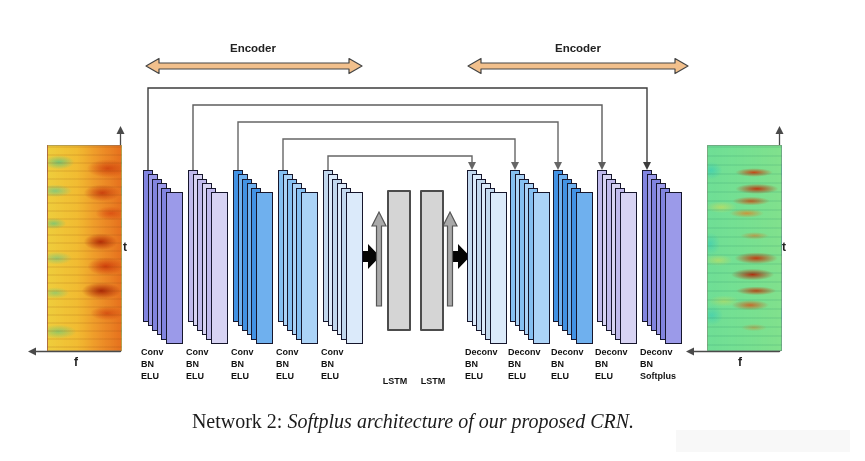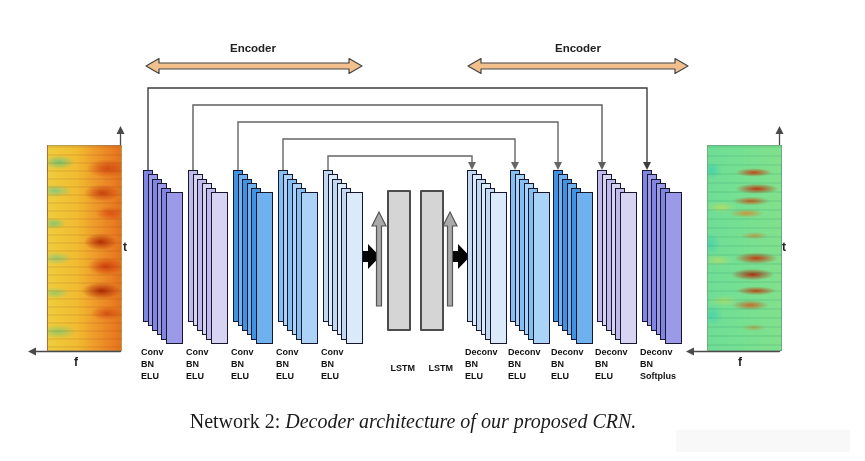--- a/index.html
+++ b/index.html
@@ -75,21 +75,21 @@
   #ds1{left:467px;} #ds2{left:510px;} #ds3{left:553px;} #ds4{left:597px;} #ds5{left:642px;}
 
   
   .lstm-slab{position:absolute;top:190px;width:20px;height:137px;background:#d5d5d5;
              border:2px solid #4c4c4c;border-radius:1px;}
   #lstm1{left:387px;} #lstm2{left:420px;}
 
   
   .blk-label{position:absolute;top:346px;width:46px;
              font:bold 9px/12px "Liberation Sans",sans-serif;color:#111;}
-  .lstm-label{position:absolute;top:363px;width:40px;text-align:right;
+  .lstm-label{position:absolute;top:376px;width:40px;text-align:center;
               font:bold 9px "Liberation Sans",sans-serif;color:#111;}
 
   
   .caption{position:absolute;top:410px;left:0;width:826px;text-align:center;
            font:20px "Liberation Serif",serif;color:#1b1b1b;}
   .caption .body{font-style:italic;}
 
   
   .artifact{position:absolute;left:676px;top:430px;width:174px;height:22px;background:#f8f8f8;}
 </style>
@@ -299,17 +299,17 @@
       <div>ELU</div>
   </div>
   <div class="blk-label" style="left:640px;">
     <div>Deconv</div>
       <div>BN</div>
       <div>Softplus</div>
   </div>
 
   <div class="caption">
     <span>Network 2:</span>
-    <span class="body">Decoder architecture of our proposed CRN.</span>
+    <span class="body">Softplus architecture of our proposed CRN.</span>
   </div>
 
   <div class="artifact"></div>
 </div>
 
 </body></html>

